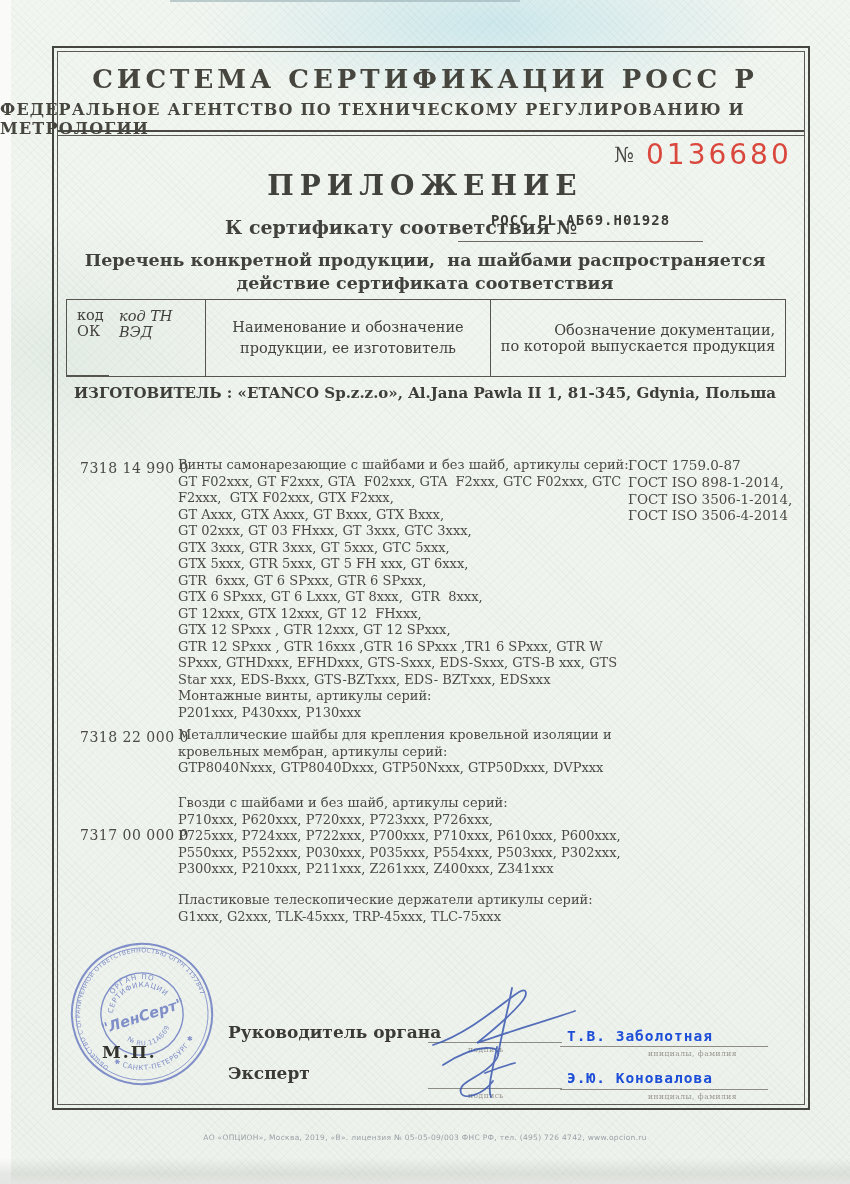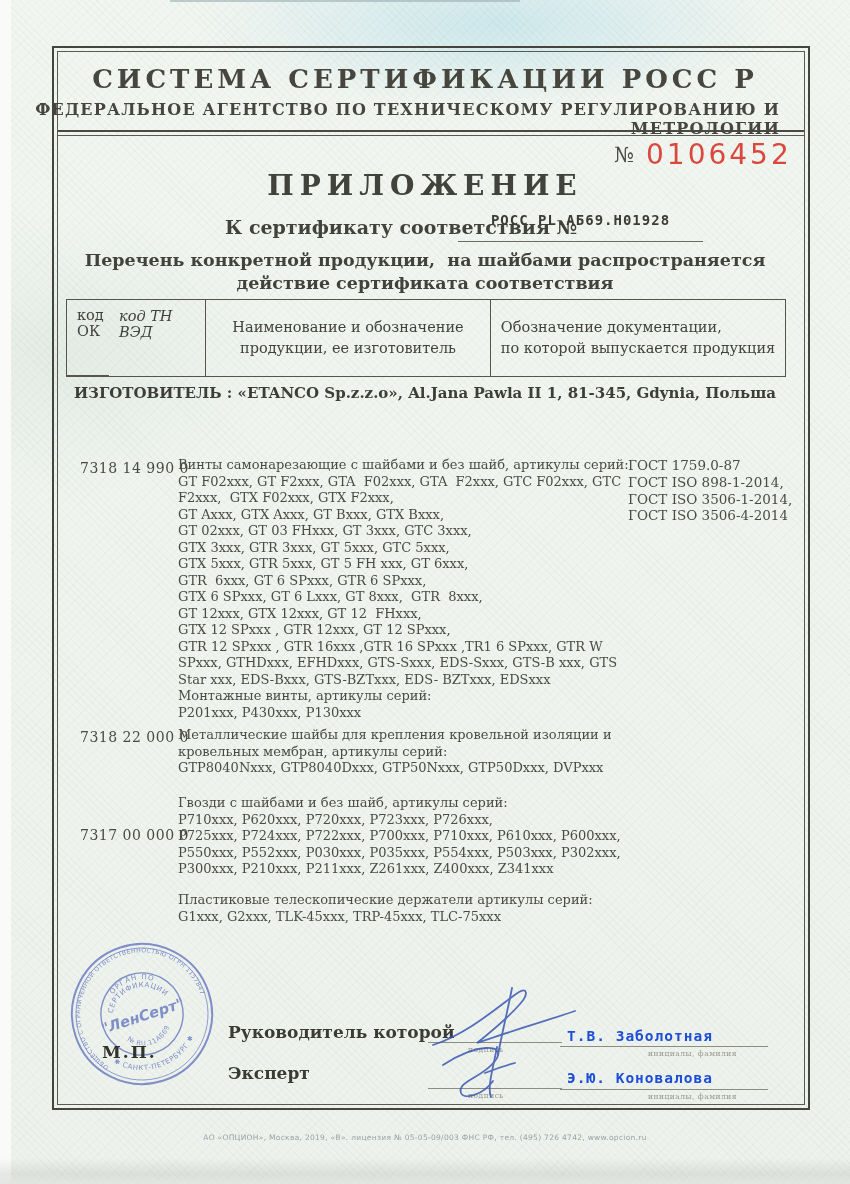--- a/index.html
+++ b/index.html
@@ -24,22 +24,22 @@
     background:linear-gradient(to bottom, rgba(0,0,0,0) 0%, rgba(140,145,140,0.18) 60%, rgba(225,228,224,0.9) 100%);z-index:2;}
   
   .frame{position:absolute;left:52px;top:46px;width:754px;height:1060px;border:2px solid #45453f;z-index:3;}
   .frame-inner{position:absolute;inset:3px;border:1px solid #5a5a52;}
   .hdr-div1{position:absolute;left:4px;right:4px;top:82px;border-top:2px solid #4a4a42;}
   .hdr-div2{position:absolute;left:4px;right:4px;top:87px;border-top:1px solid #5a5a52;}
   .layer{position:absolute;inset:0;z-index:4;}
   
   .h-title{position:absolute;left:0;width:850px;top:64px;text-align:center;
     font-size:26px;font-weight:bold;letter-spacing:4px;color:#46463f;}
-  .h-sub{position:absolute;left:0;width:760px;top:100px;text-align:right;
-    font-size:16px;font-weight:bold;letter-spacing:1.2px;color:#46463f;padding-left:20px;}
+  .h-sub{position:absolute;left:0;width:760px;top:100px;text-align:left;
+    font-size:16px;font-weight:bold;letter-spacing:1.2px;color:#46463f;}
   
   .num-label{position:absolute;left:614px;top:143px;font-size:21px;color:#4a4a44;}
   .num-value{position:absolute;left:646px;top:138px;font-size:28px;letter-spacing:3px;
     color:#d9473d;font-family:"DejaVu Sans","Liberation Sans",sans-serif;}
   
   .appendix{position:absolute;left:0;width:850px;top:169px;text-align:center;
     font-size:28px;font-weight:bold;letter-spacing:6px;color:#42423c;}
   .cert-label{position:absolute;left:225px;top:216px;font-size:19px;font-weight:bold;color:#42423c;}
   .cert-line{position:absolute;left:458px;top:210px;width:245px;height:31px;
     border-bottom:1px solid #6a6a62;text-align:center;}
@@ -49,22 +49,22 @@
     font-size:17.5px;font-weight:bold;line-height:23px;color:#42423c;white-space:pre-wrap;}
   
   .tbl{position:absolute;left:66px;top:299px;width:718px;height:76px;
     border:1px solid #55554d;display:grid;grid-template-columns:139px 285px auto;}
   .tc{font-size:14.5px;color:#42423c;}
   .tc1{border-right:1px solid #55554d;display:flex;flex-direction:row;}
   .tc1a{flex:0 0 42px;border-bottom:1px solid #55554d;padding:7px 0 0 10px;box-sizing:border-box;}
   .tc1b{flex:1;padding:8px 0 0 10px;box-sizing:border-box;font-style:italic;}
   .tc2{border-right:1px solid #55554d;display:flex;align-items:center;justify-content:center;
     text-align:center;line-height:21px;white-space:pre-wrap;}
-  .tc3{display:flex;align-items:center;justify-content:center;text-align:left;
-    line-height:21px;white-space:pre-wrap;}
+  .tc3{display:flex;align-items:center;justify-content:center;text-align:right;
+    line-height:16px;white-space:pre-wrap;}
   .manufacturer{position:absolute;left:0;width:850px;top:384px;text-align:center;
     font-size:15px;font-weight:bold;color:#3e3e38;}
   
   .pcode{position:absolute;left:80px;font-size:14px;color:#4a4a44;letter-spacing:0.5px;}
   .ptext{position:absolute;left:178px;width:500px;font-size:13px;line-height:16.5px;
     color:#4b4b45;white-space:pre-wrap;}
   .pdocs{position:absolute;left:628px;width:170px;font-size:13.5px;line-height:16.8px;
     color:#4b4b45;white-space:pre-wrap;}
   
   .stamp{position:absolute;left:67px;top:939px;width:150px;height:150px;
@@ -97,21 +97,21 @@
   <div class="hdr-div1"></div>
   <div class="hdr-div2"></div>
 </div>
 
 <div class="layer">
 
   <div class="h-title">СИСТЕМА СЕРТИФИКАЦИИ РОСС Р</div>
   <div class="h-sub">ФЕДЕРАЛЬНОЕ АГЕНТСТВО ПО ТЕХНИЧЕСКОМУ РЕГУЛИРОВАНИЮ И МЕТРОЛОГИИ</div>
 
   <span class="num-label">№</span>
-  <span class="num-value">0106452</span>
+  <span class="num-value">0136680</span>
 
   <div class="appendix">ПРИЛОЖЕНИЕ</div>
   <div class="cert-label">К сертификату соответствия №</div>
   <div class="cert-line">
     <span class="cert-value">РОСС PL.АБ69.Н01928</span>
   </div>
   <div class="scope">Перечень конкретной продукции,  на шайбами распространяется
 действие сертификата соответствия</div>
 
   <div class="tbl">
@@ -187,21 +187,21 @@
     <text font-size="7.2" fill="#7282c4" letter-spacing="0.6" text-anchor="middle">
       <textPath href="#arcInner2" startOffset="50%">СЕРТИФИКАЦИИ</textPath>
     </text>
     <text x="75" y="82" font-size="14.5" font-weight="bold" fill="#7282c4" text-anchor="middle" font-style="italic">"ЛенСерт"</text>
     <text font-size="6.6" fill="#7282c4" letter-spacing="0.5" text-anchor="middle">
       <textPath href="#arcReg" startOffset="50%">№ RU.11АБ69</textPath>
     </text>
   </svg>
   <div class="mp">М.П.</div>
 
-  <div class="sig-label" style="top:1022px;">Руководитель которой</div>
+  <div class="sig-label" style="top:1022px;">Руководитель органа</div>
   <div class="sline" style="left:428px;top:1011px;width:134px;height:31px;"></div>
   <div class="scap" style="left:468px;top:1045px;">подпись</div>
   <div class="sname" style="left:567px;top:1028px;">Т.В. Заболотная</div>
   <div class="sline" style="left:560px;top:1015px;width:208px;height:31px;"></div>
   <div class="scap" style="left:648px;top:1049px;">инициалы, фамилия</div>
 
   <div class="sig-label" style="top:1063px;">Эксперт</div>
   <div class="sline" style="left:428px;top:1057px;width:134px;height:31px;"></div>
   <div class="scap" style="left:468px;top:1091px;">подпись</div>
   <div class="sname" style="left:567px;top:1070px;">Э.Ю. Коновалова</div>

